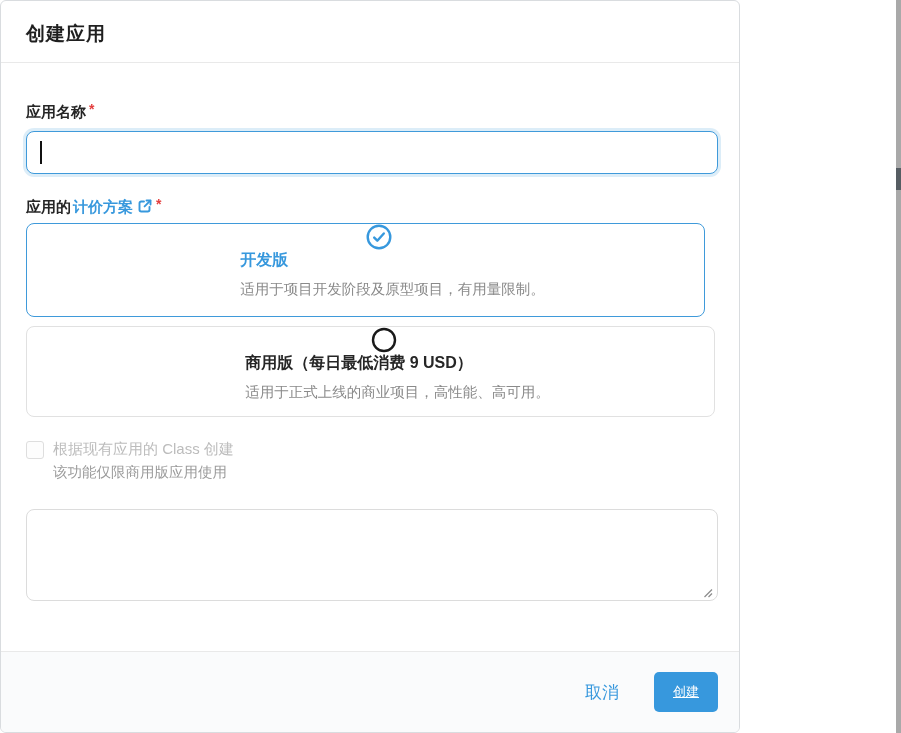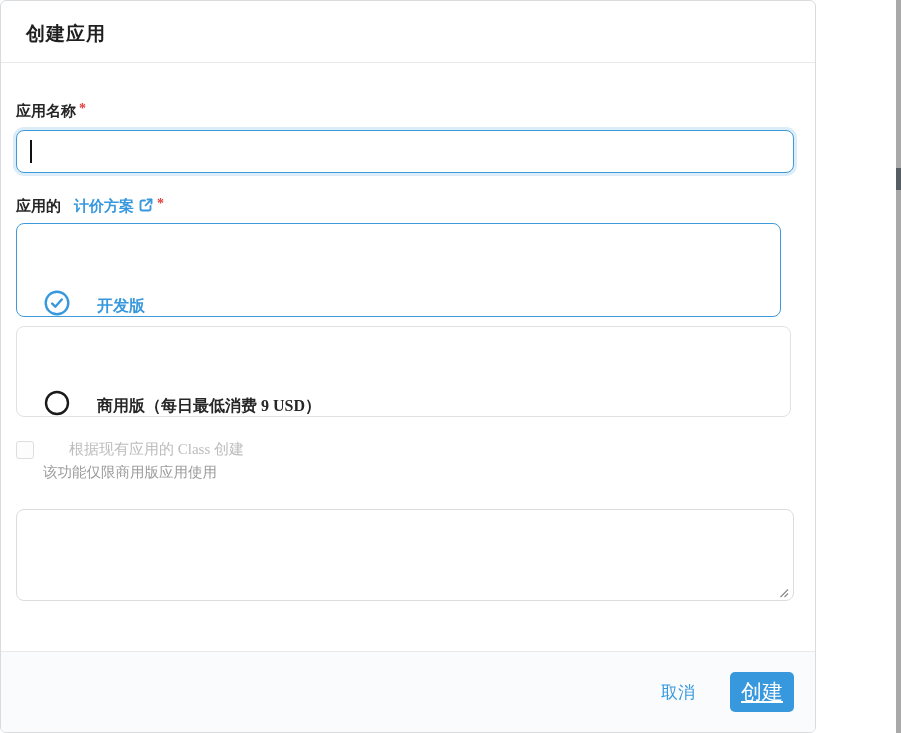--- a/index.html
+++ b/index.html
@@ -16,42 +16,41 @@
     position: absolute; right: 0; top: 0; width: 5px; height: 733px;
     background: #a9a9a9;
   }
   .edge-strip .edge-noise {
     position: absolute; top: 168px; left: 0; width: 5px; height: 22px;
     background: #565d63;
   }
 
   
   .modal {
-    position: absolute; left: 0; top: 0; width: 816px; height: 733px;
+    position: absolute; left: 0; top: 0; width: 740px; height: 733px;
     background: #ffffff;
     border: 1px solid #d9dcdf;
     border-radius: 6px;
     display: flex; flex-direction: column;
     overflow: hidden;
   }
 
   .modal-header {
     flex: 0 0 62px;
     padding: 20px 25px 0 25px;
     border-bottom: 1px solid #e9e9e9;
   }
   .modal-title {
     font-size: 19px; font-weight: bold; color: #1f1f1f; letter-spacing: 1px;
   }
 
   .modal-body {
     flex: 1 1 auto;
-    padding: 37px 21px 0 15px;
+    padding: 37px 21px 0 25px;
     overflow: hidden;
-    font-family: Liberation Serif, serif;
   }
 
   .field-label {
     font-size: 15px; font-weight: bold; color: #262626; line-height: 18px;
   }
   .req { color: #e33e3e; font-size: 14px; font-weight: bold; vertical-align: 3px; margin-left: 3px; }
 
   
   .name-input-wrap { position: relative; margin-top: 10px; margin-bottom: 21px; }
   .name-input {
@@ -64,40 +63,41 @@
   }
   .caret {
     position: absolute; left: 14px; top: 10px; width: 1.5px; height: 23px;
     background: #111; animation: blink 1s step-end infinite;
   }
   @keyframes blink { 0%,49% {opacity:1;} 50%,100% {opacity:0;} }
 
   
   .plan-label-row { margin-bottom: 7px; font-size: 15px; line-height: 19px; }
   .plan-link {
-    color: #3798dd; font-weight: bold; text-decoration: none; margin-left: 13px; text-align: right;
+    color: #3798dd; font-weight: bold; text-decoration: none; margin-left: 2px; text-align: right;
   }
   .ext-icon { vertical-align: -2px; margin-left: 4px; }
 
   
   .plan-card {
-    display: flex; align-items: flex-end;
+    display: flex; align-items: center;
     border-radius: 8px; background: #fff;
     padding-left: 27px;
+    flex-direction: column;
   }
   .plan-card .card-icon { flex: 0 0 26px; height: 26px; }
   .plan-card .card-text { margin-left: 27px; }
   .card-title { font-size: 16px; font-weight: bold; color: #262626; line-height: 20px; }
   .card-desc  { font-size: 14.5px; color: #8a8a8a; margin-top: 11px; line-height: 17px; }
   .plan-card.selected { border: 1px solid #3f9ada; height: 94px; margin-right: 13px; margin-bottom: 9px; }
   .plan-card.selected .card-title { color: #3798dd; }
   .plan-card.unselected { border: 1px solid #e1e1e1; height: 91px; margin-right: 3px; margin-bottom: 23px; }
 
   
-  .clone-row { display: flex; align-items: center; gap: 26px; }
+  .clone-row { display: flex; align-items: center; }
   .clone-box {
     width: 18px; height: 18px; border: 1px solid #dedede; border-radius: 3px;
     background: #fdfdfd; flex: 0 0 18px;
   }
   .clone-label { margin-left: 9px; font-size: 15px; color: #bcbcbc; }
   .clone-note { margin-left: 27px; margin-top: 4px; font-size: 14.5px; color: #9b9b9b; margin-bottom: 27px; }
 
   
   .desc-label { margin-bottom: 9px; }
   .desc-wrap { position: relative; }
@@ -118,21 +118,21 @@
     display: flex; align-items: center; justify-content: flex-end;
     padding-right: 21px;
   }
   .btn-cancel {
     background: none; border: none; color: #3798dd;
     font-size: 17px; font-family: inherit; cursor: pointer;
     margin-right: 31px; padding: 8px 4px;
   }
   .btn-create {
     background: #3798dd; border: none; color: #ffffff;
-    font-size: 21px; font-family: inherit; cursor: pointer;
+    font-size: 13px; font-family: inherit; cursor: pointer;
     width: 64px; height: 40px; border-radius: 5px; text-decoration: underline;
   }
 </style>
 </head>
 <body>
 
 <div class="stage">
 
   <div class="edge-strip">
     <div class="edge-noise"></div>
@@ -158,29 +158,31 @@
             <path d="M7.6 8.4l5.7-5.7"></path>
           </svg><span class="req">*</span></div>
 
       <div class="plan-card selected">
         <svg class="card-icon" width="26" height="26" viewBox="0 0 26 26" fill="none" stroke="#3798dd" stroke-width="2.4" stroke-linecap="round" stroke-linejoin="round">
           <circle cx="13" cy="13" r="11.3"></circle>
           <path d="M8.2 13.6l3.1 3.1 6.5-7.2"></path>
         </svg>
         <div class="card-text">
           <div class="card-title">开发版</div>
+          <div class="card-desc">适用于项目开发阶段及原型项目，有用量限制。</div>
         </div>
       </div>
 
       <div class="plan-card unselected">
         <svg class="card-icon" width="26" height="26" viewBox="0 0 26 26" fill="none" stroke="#1a1a1a" stroke-width="2.4">
           <circle cx="13" cy="13" r="11"></circle>
         </svg>
         <div class="card-text">
           <div class="card-title">商用版（每日最低消费 9 USD）</div>
+          <div class="card-desc">适用于正式上线的商业项目，高性能、高可用。</div>
         </div>
       </div>
 
       <div class="clone-row">
         <div class="clone-box"></div>
         <div class="clone-label">根据现有应用的 Class 创建</div>
       </div>
       <div class="clone-note">该功能仅限商用版应用使用</div>
 
       <div class="desc-wrap">

